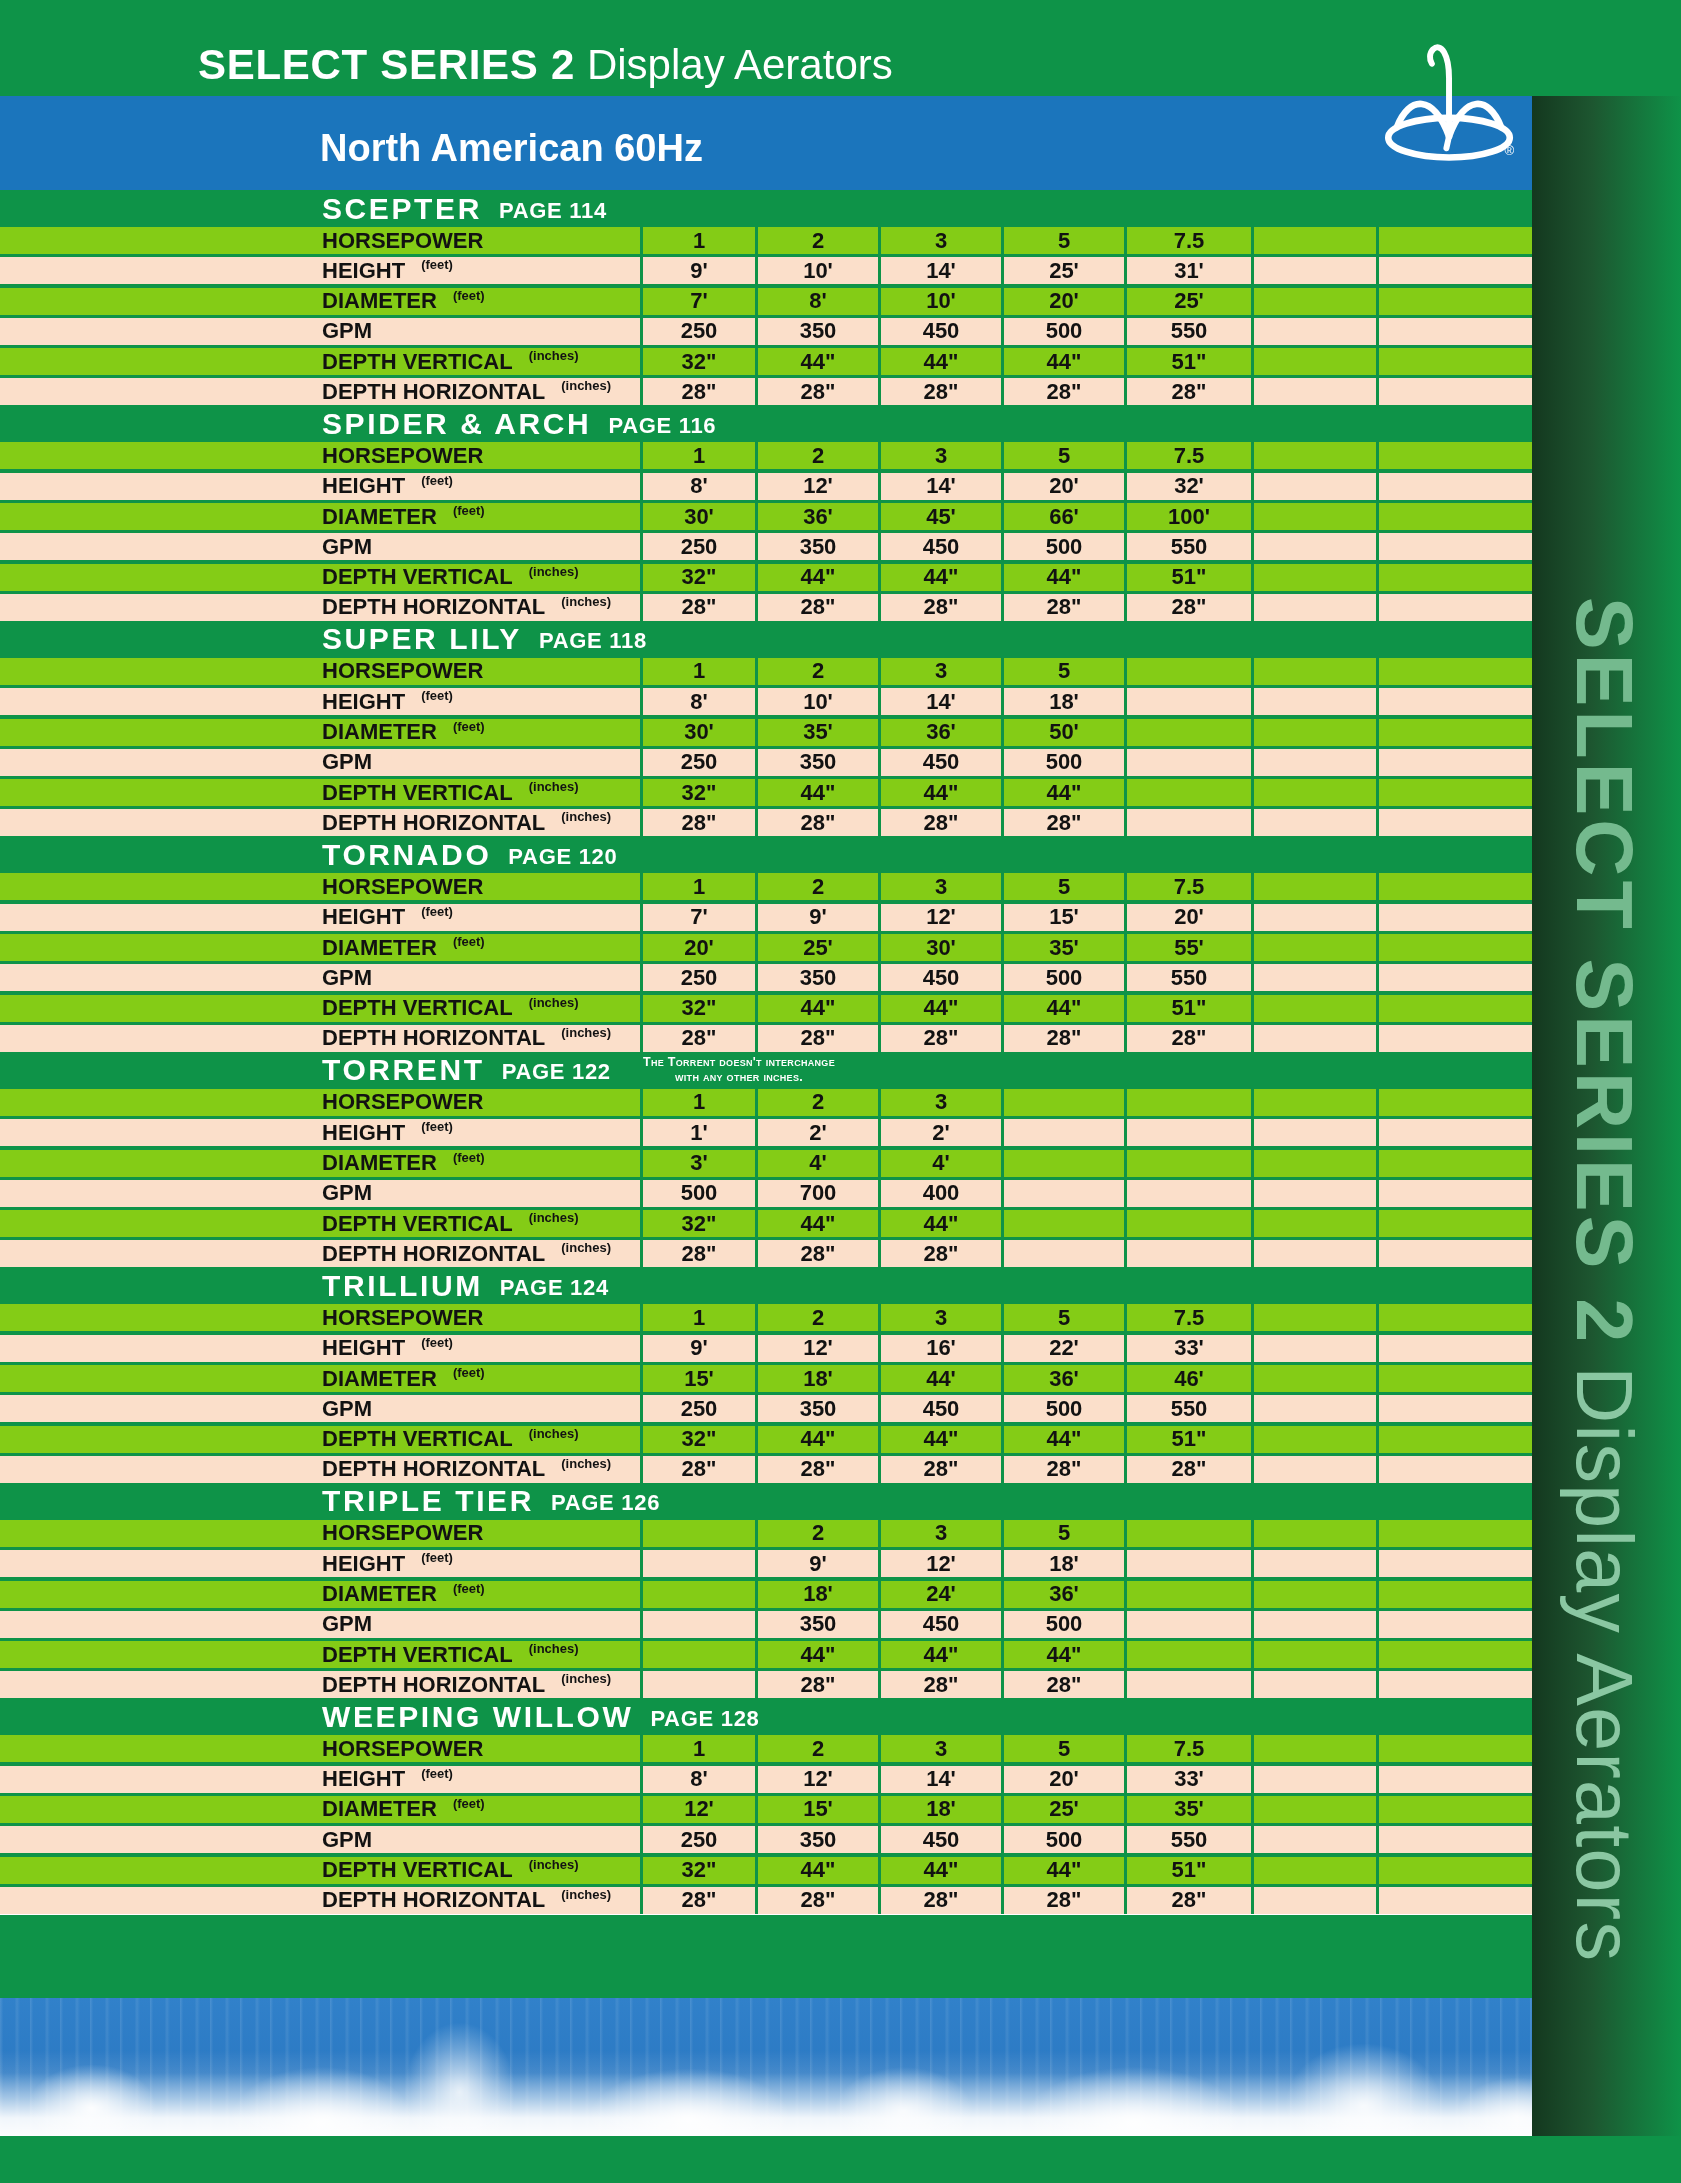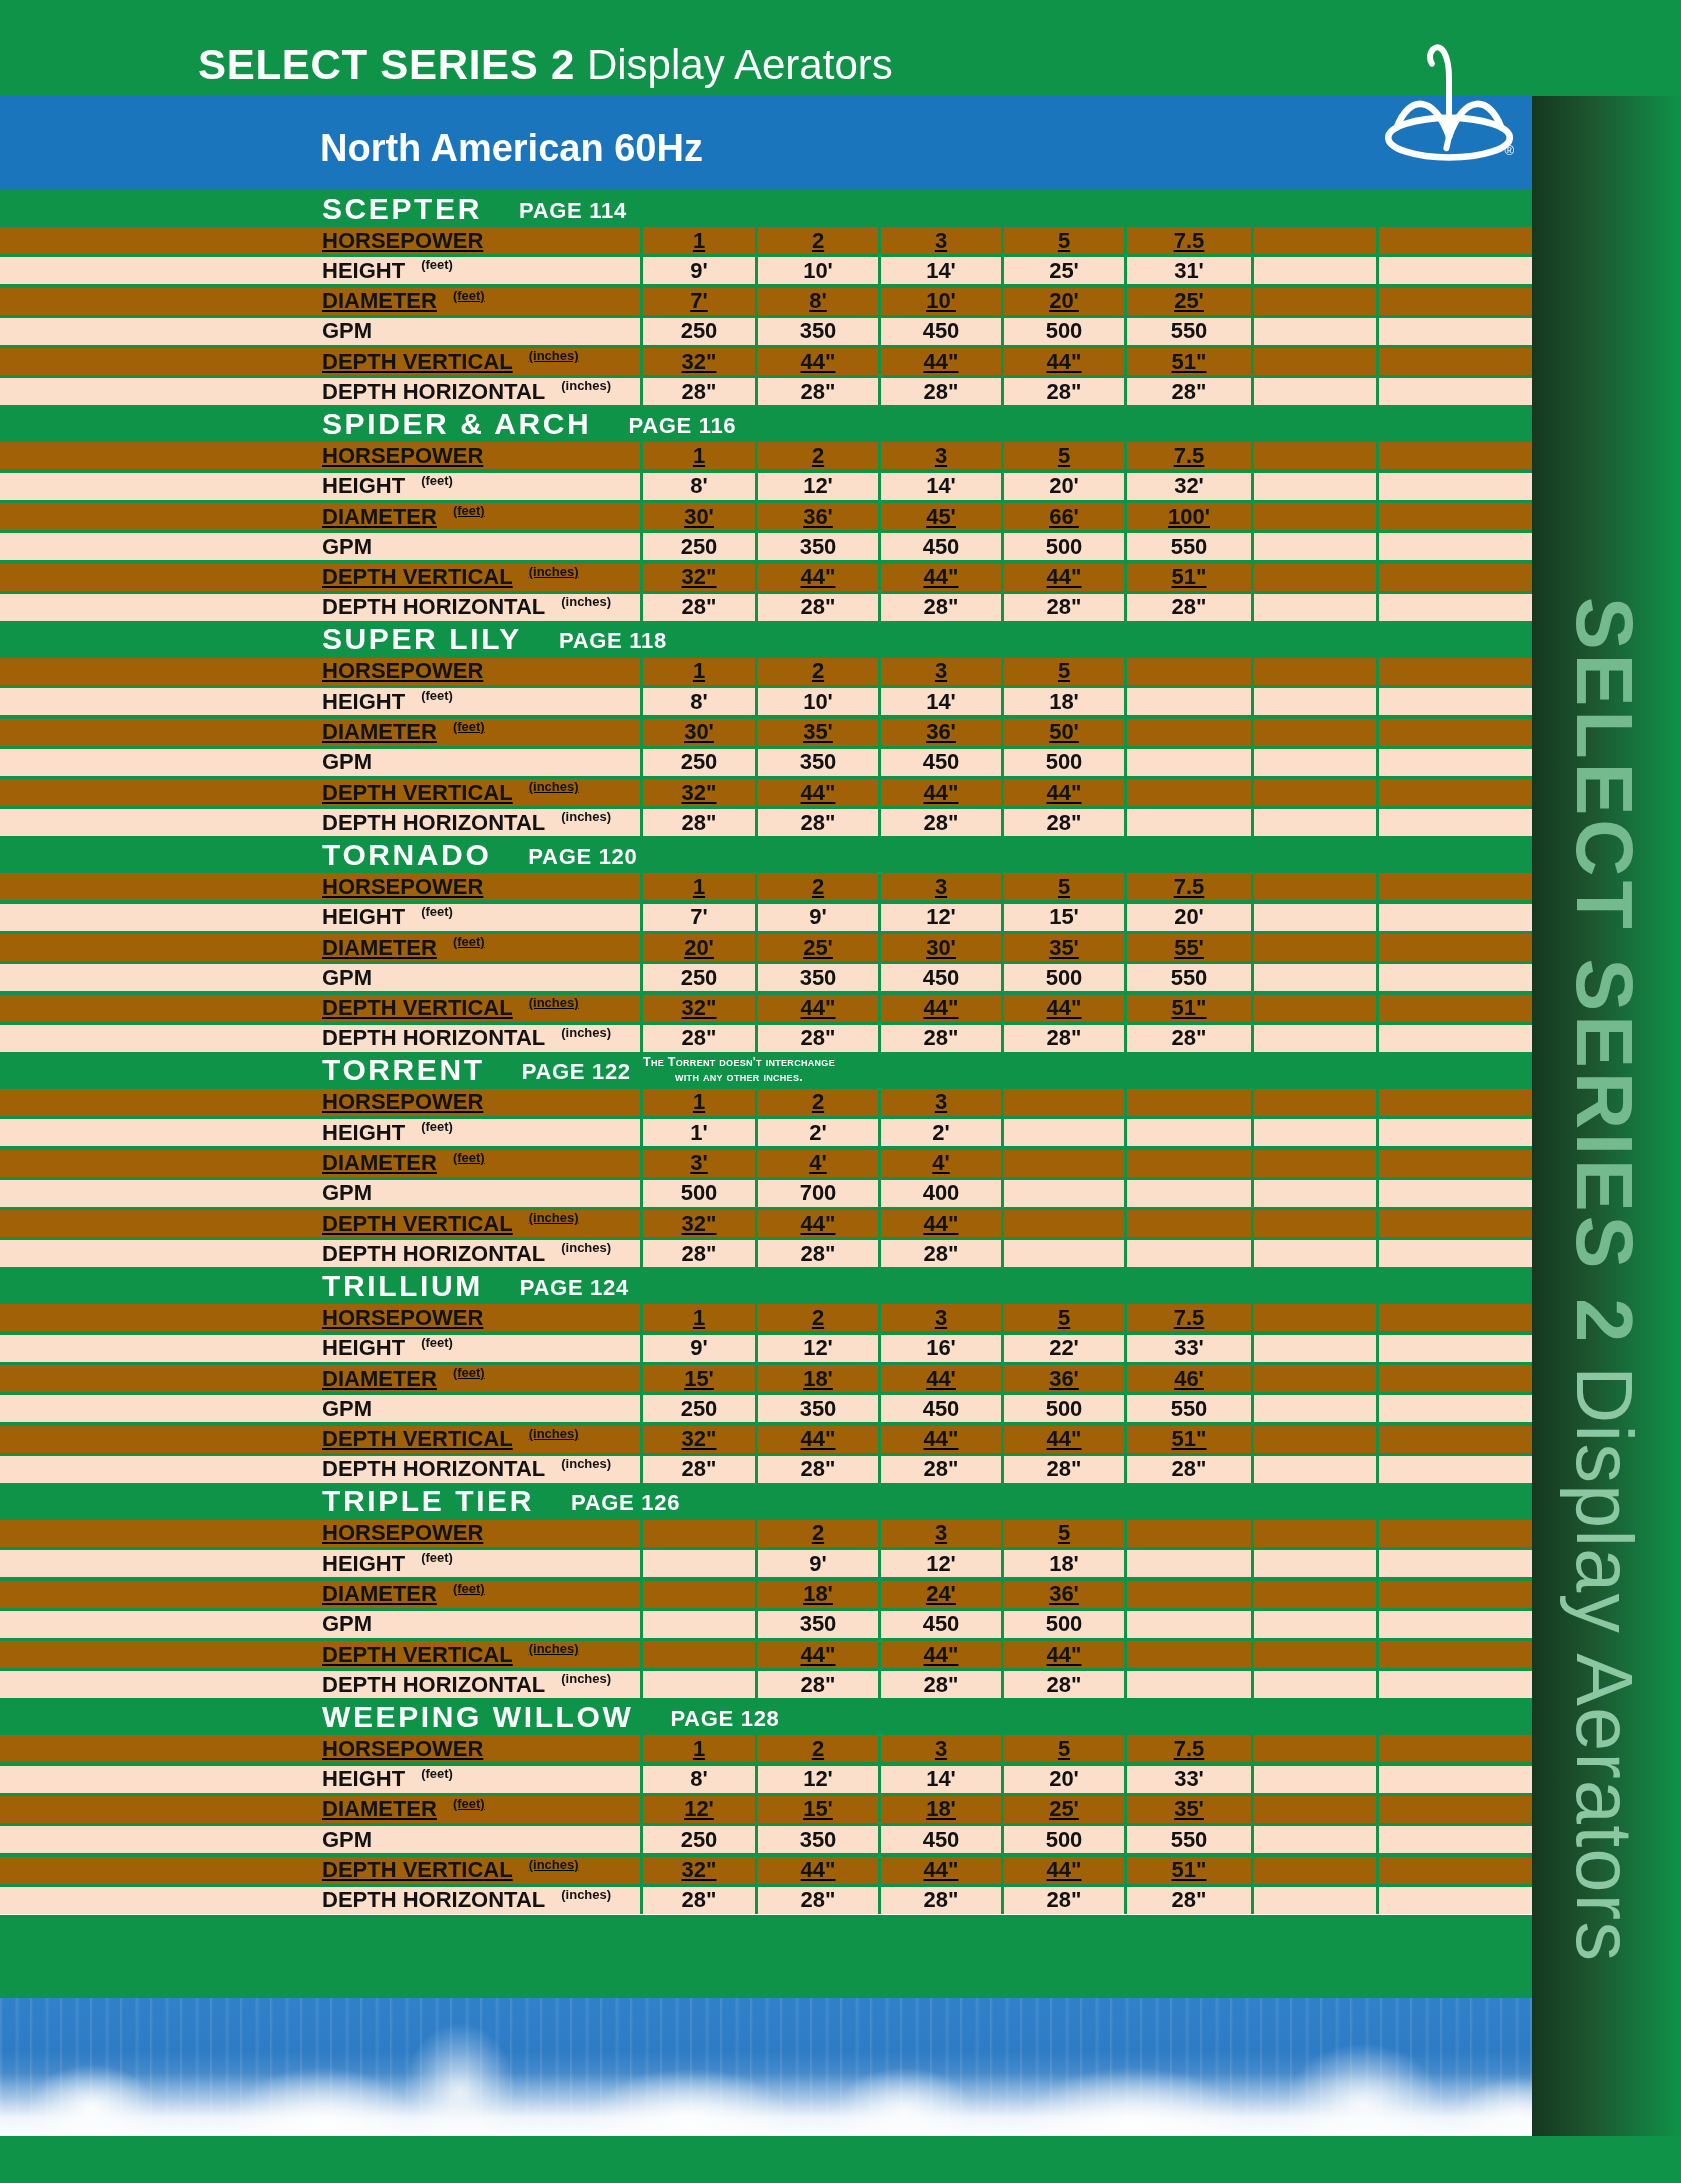--- a/index.html
+++ b/index.html
@@ -24,30 +24,30 @@
            background:linear-gradient(to right,#14381f 0%,#1d5630 40%,#0e9348 100%);}
   .sidebar-rot{position:absolute;left:117px;top:501px;transform:rotate(90deg);transform-origin:0 0;
                white-space:nowrap;font-size:79px;line-height:89px;}
   .sidebar-rot .b{font-weight:700;color:#74ba8e;letter-spacing:4px;}
   .sidebar-rot .r{font-weight:400;color:#8ac7a2;letter-spacing:1.3px;margin-left:20px;}
 
   
   .tables{position:absolute;left:0;top:190px;width:1532px;z-index:3;}
   .sec{width:1532px;}
   .sec-header{position:relative;height:37px;background:#0e9348;display:flex;align-items:center;
-              padding-left:322px;box-sizing:border-box;color:#fff;gap:20px;}
+              padding-left:322px;box-sizing:border-box;color:#fff;}
   .sec-name{font-size:30px;font-weight:700;letter-spacing:2.6px;white-space:nowrap;}
   .sec-page{font-size:22px;font-weight:700;letter-spacing:0.7px;margin-left:17px;white-space:nowrap;padding-top:4px;}
   .sec-note{position:absolute;left:643px;top:3.3px;font-size:12.5px;line-height:15px;font-weight:700;
             font-variant:small-caps;letter-spacing:0.3px;color:#fff;text-align:center;}
   .sec-body{background:#0e9348;}
   .row{display:grid;grid-template-columns:640px 115px 123px 123px 123px 127px 125px 154px;
        height:27px;margin-top:3.3px;}
   .row:first-child{margin-top:0;}
-  .row.blue{background:#a16207;text-decoration:underline;}
+  .row.blue{background:#84cc16;}
   .row.peach{background:#fbdfca;}
   .cell{display:flex;align-items:center;justify-content:center;font-size:22px;font-weight:700;
         color:#121212;border-left:3.3px solid #0e9348;box-sizing:border-box;}
   .cell.lab{justify-content:flex-start;padding-left:322px;border-left:none;white-space:nowrap;}
   .cell .sup{font-size:13px;font-weight:700;position:relative;top:-6px;margin-left:16px;}
 
   
   .band-top{position:absolute;left:0;top:1915px;width:1681px;height:83px;background:#0e9348;z-index:2;}
   .photo{position:absolute;left:0;top:1998px;width:1532px;height:138px;z-index:3;
     background:

